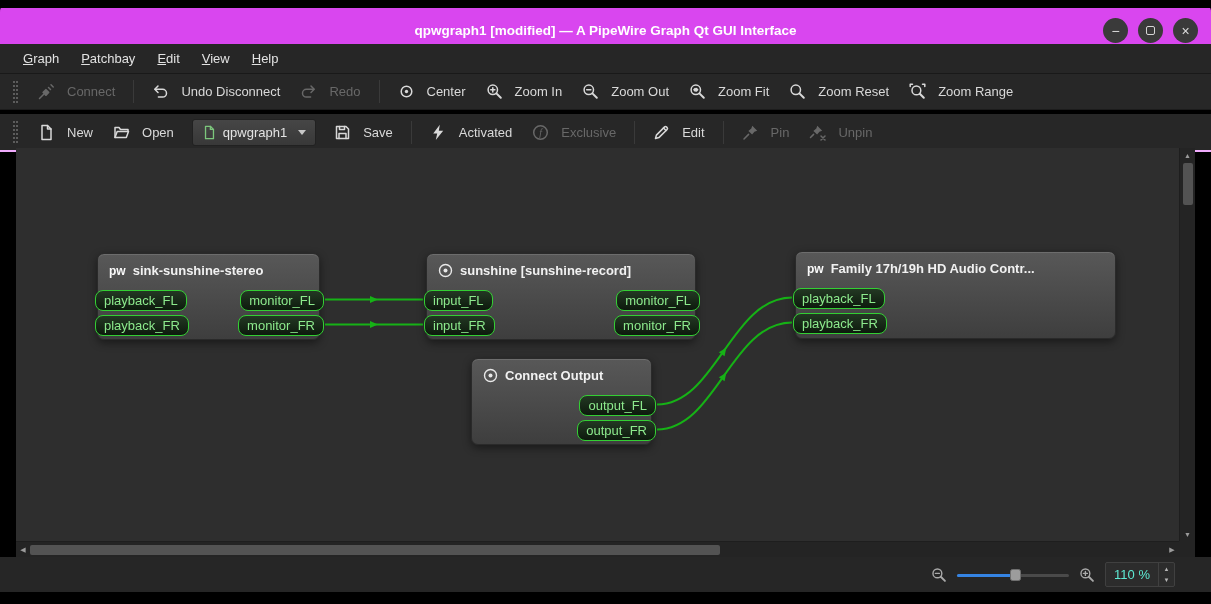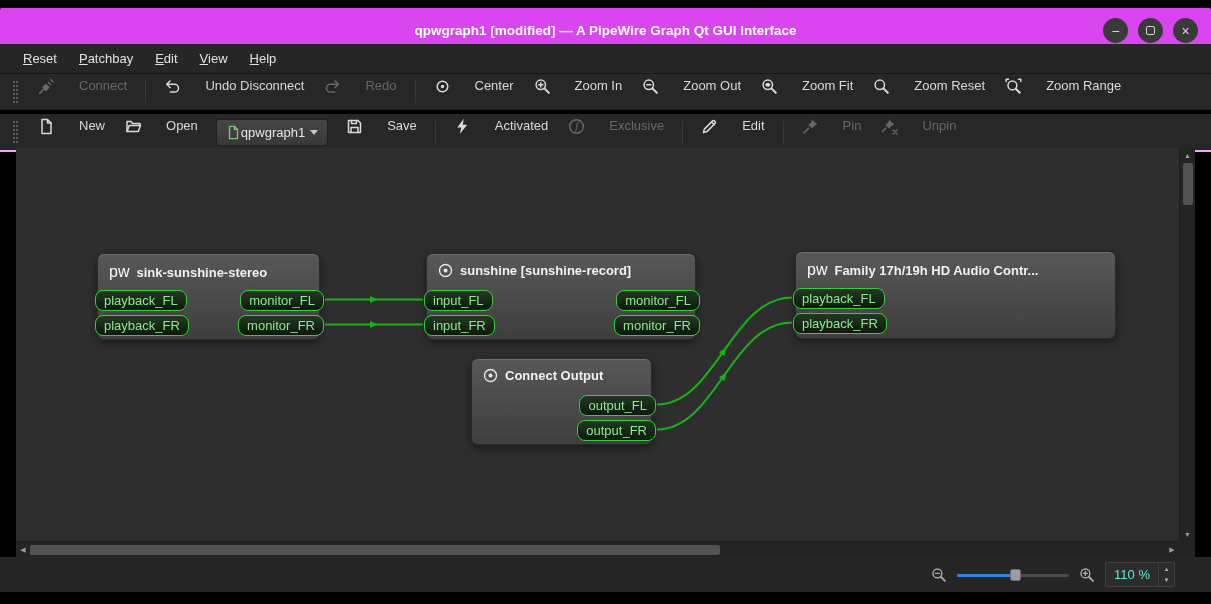--- a/index.html
+++ b/index.html
@@ -18,36 +18,36 @@
   .menubar{position:absolute;left:0;top:44px;width:100%;height:30px;background:#262626;border-bottom:1px solid #191919;display:flex;align-items:center;padding-left:12px}
   .menu-item{padding:4px 11px;color:#e2e2e2;font-size:13px}
   .menu-item>span{display:inline-block}
   .menu-item>span::first-letter{text-decoration:underline}
 
   
   .toolbar{position:absolute;left:0;width:100%;background:#272727;display:flex;align-items:center;padding-left:10px;gap:2px}
   .tb1{top:74px;height:36px;border-bottom:1px solid #1c1c1c}
   .tb2{top:114px;height:38px;border-bottom:2px solid #f0abfc}
   .grip{width:5px;height:22px;border-left:2px dotted #5c5c5c;border-right:2px dotted #5c5c5c;margin:0 9px 0 3px}
-  .tbtn{display:flex;gap:24px;padding:0 9px;height:28px;color:#d9d9d9;font-size:13px;white-space:nowrap}
+  .tbtn{display:flex;align-items:center;gap:12px;padding:0 9px;height:28px;color:#d9d9d9;font-size:13px;white-space:nowrap}
   .dis{color:#686868}
   .sep{width:1px;height:23px;background:#3a3a3a;margin:0 7px}
   .ic{stroke:currentColor;fill:none;stroke-width:1.5;stroke-linecap:round;stroke-linejoin:round;flex:none}
-  .combo{display:flex;align-items:center;height:27px;padding:0 9px;background:linear-gradient(#464646,#383838);border:1px solid #212121;border-radius:3px;color:#e3e3e3;font-size:13px;margin:0 7px}
+  .combo{display:flex;align-items:center;gap:6px;height:27px;padding:0 9px;background:linear-gradient(#464646,#383838);border:1px solid #212121;border-radius:3px;color:#e3e3e3;font-size:13px;margin:0 7px}
   .combo-arrow{width:0;height:0;border-left:4px solid transparent;border-right:4px solid transparent;border-top:5px solid #c8c8c8;margin-left:5px}
 
   
   .canvas-wrap{position:absolute;left:16px;top:148px;width:1179px;height:409px;background:#2e2e2e}
   .canvas{position:absolute;left:0;top:0;width:1163px;height:393px;overflow:hidden}
   .wires{position:absolute;left:0;top:0;z-index:0}
   .wire{stroke:#16b216;stroke-width:2;fill:none}
   .wire-arrow{fill:#16b216;stroke:none}
   .node{position:absolute;z-index:1;border-radius:7px;background:linear-gradient(#585858,#3e3e3e);border:1px solid #2a2a2a;box-shadow:inset 0 1px 0 rgba(255,255,255,.13),0 3px 8px rgba(0,0,0,.45)}
   .node-header{display:flex;align-items:center;gap:7px;padding:9px 11px 0;color:#f1f1f1;font-weight:bold;font-size:13px;white-space:nowrap;overflow:hidden}
-  .pw-glyph{font-weight:normal;font-size:16px;color:#fafafa}
+  .pw-glyph{font-weight:bold;font-size:12px;color:#fafafa}
   .port{position:absolute;height:21px;line-height:19px;padding:0 8px;border:1px solid #33cf33;border-radius:8px;background:linear-gradient(#233823,#0d1a0d);color:#8dea8d;font-size:13px;white-space:nowrap}
   .port.in{left:-3px}
   .port.out{right:-5px}
   .p1{top:36px}.p2{top:61px}
 
   
   .vscroll{position:absolute;right:0;top:0;width:16px;height:393px;background:#242424;border-left:1px solid #1e1e1e}
   .hscroll{position:absolute;left:0;bottom:0;width:1163px;height:16px;background:#242424;border-top:1px solid #1e1e1e}
   .corner{position:absolute;right:0;bottom:0;width:16px;height:16px;background:#242424}
   .sb-arrow{position:absolute;color:#9b9b9b;font-size:7px;display:flex;align-items:center;justify-content:center}
@@ -84,21 +84,21 @@
       <div class="winbtn">
           <span class="maxglyph"></span>
         </div>
       <div class="winbtn">
           <span>×</span>
         </div>
     </div>
   </div>
 
   <div class="menubar">
-    <div class="menu-item"><span>Reset</span></div>
+    <div class="menu-item"><span>Graph</span></div>
     <div class="menu-item"><span>Patchbay</span></div>
     <div class="menu-item"><span>Edit</span></div>
     <div class="menu-item"><span>View</span></div>
     <div class="menu-item"><span>Help</span></div>
   </div>
 
   <div class="toolbar tb1">
     <div class="grip"></div>
 
     <div class="tbtn dis">

